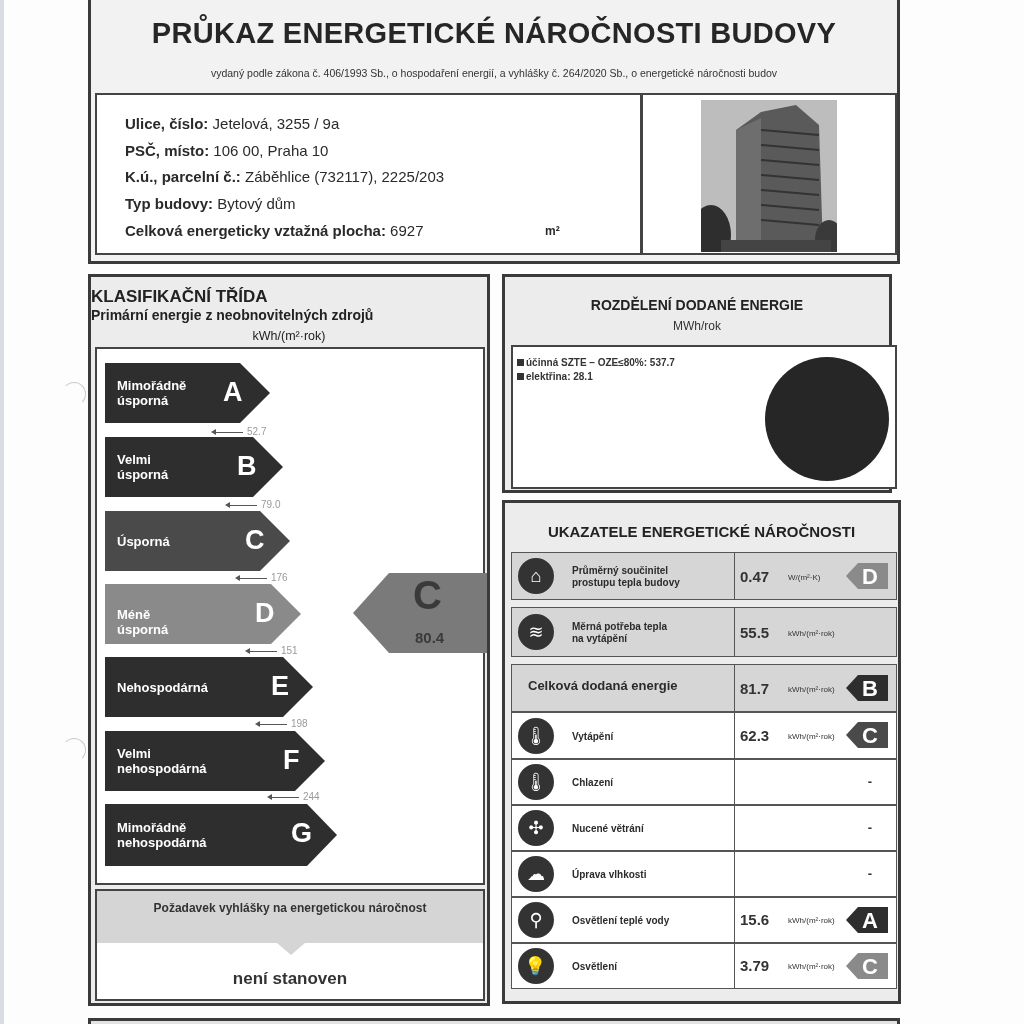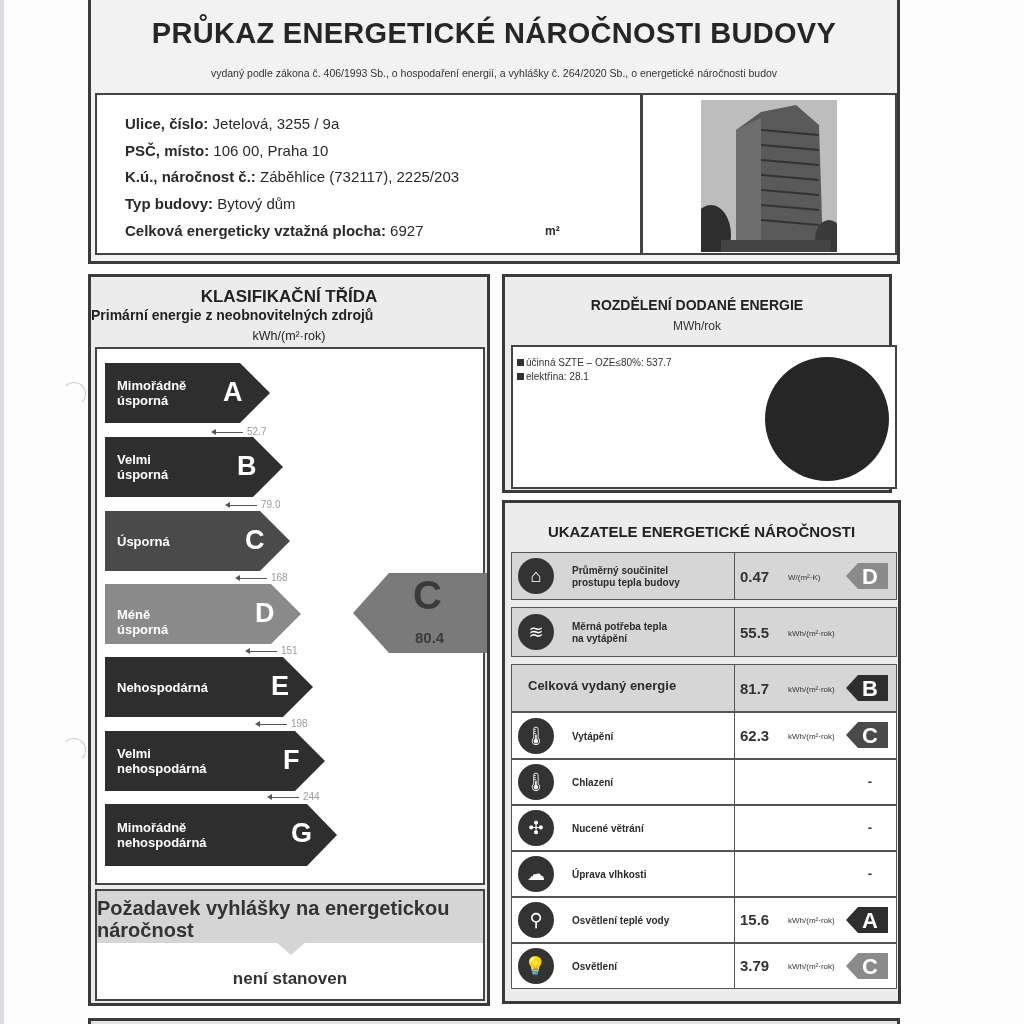--- a/index.html
+++ b/index.html
@@ -19,45 +19,45 @@
   #hdr .sub { position:absolute; left:0; right:0; top:68px; text-align:center; font-size:10.5px; color:#333; }
   #info { left:4px; top:94px; width:547px; height:162px; }
   .info-row { position:absolute; left:28px; font-size:15px; color:#2a2a2a; white-space:nowrap; }
   .info-row b { font-weight:bold; }
   .unit-m2 { position:absolute; left:448px; font-size:12px; font-weight:bold; }
   #photo-box { left:550px; top:94px; width:256px; height:162px; }
   #photo { position:absolute; left:58px; top:5px; width:136px; height:152px; background:linear-gradient(180deg,#c8c8c8 0%,#b3b3b3 60%,#8a8a8a 100%); overflow:hidden; }
 
   
   #cls { left:88px; top:274px; width:402px; height:732px; }
-  #cls .h1 { position:absolute; left:0; right:0; top:10px; text-align:center; font-weight:900; font-size:17px; color:#222; }
+  #cls .h1 { position:absolute; left:0; right:0; top:10px; font-weight:900; font-size:17px; color:#222; }
   #cls .h2 { position:absolute; left:0; right:0; top:30px; text-align:left; font-weight:900; font-size:14px; color:#222; }
   #cls .h3 { position:absolute; left:0; right:0; top:52px; text-align:center; font-size:12.5px; color:#222; }
   #scale { left:4px; top:70px; width:390px; height:538px; }
   .band { position:absolute; left:8px; height:60px; }
   .band svg { position:absolute; left:0; top:0; }
   .band .lbl { position:absolute; left:12px; color:#fff; font-weight:bold; font-size:13px; line-height:15px; }
   .band .letter { position:absolute; color:#fff; font-weight:900; font-size:27px; top:14px; }
   .thr { position:absolute; font-size:10px; color:#9a9a9a;text-align:center; }
   .thr .arr { display:inline-block; width:30px; height:1px; background:#555; vertical-align:middle; margin-right:4px; position:relative; }
   .thr .arr:before { content:""; position:absolute; left:-2px; top:-3px; border-right:5px solid #555; border-top:3px solid transparent; border-bottom:3px solid transparent; }
   #cur { position:absolute; left:256px; top:224px; width:134px; height:80px; }
   #cur .l { position:absolute; left:60px; top:0; font-weight:900; font-size:40px; color:#3a3a3a; }
   #cur .v { position:absolute; left:62px; top:56px; font-weight:bold; font-size:15px; color:#3a3a3a; }
   #req { left:4px; top:612px; width:390px; height:112px; background:#fff; }
-  #req .rh { position:absolute; left:0; top:0; right:0; height:52px; background:#d5d5d5; font-weight:bold; font-size:20px; line-height:22px; padding-top:6px; box-sizing:border-box; color:#333; }
+  #req .rh { position:absolute; left:0; top:0; right:0; height:52px; background:#d5d5d5; text-align:center; font-weight:bold; font-size:12px; line-height:22px; padding-top:6px; box-sizing:border-box; color:#333; }
   #req .tri { position:absolute; left:180px; top:52px; width:0; height:0; border-left:14px solid transparent; border-right:14px solid transparent; border-top:12px solid #d5d5d5; }
   #req .rv { position:absolute; left:0; right:0; top:78px; text-align:center; font-weight:bold; font-size:17px; color:#333; }
 
   
   #dist { left:502px; top:274px; width:390px; height:219px; }
   #dist .h1 { position:absolute; left:0; right:0; top:20px; text-align:center; font-weight:900; font-size:14px; color:#222; }
   #dist .h2 { position:absolute; left:0; right:0; top:42px; text-align:center; font-size:12px; color:#333; }
   #dist-inner { left:6px; top:68px; width:386px; height:144px; }
-  .leg { position:absolute; left:4px; font-size:10px; font-weight:normal; color:#333; white-space:nowrap; }
+  .leg { position:absolute; left:4px; font-size:10px; font-weight:bold; color:#333; white-space:nowrap; }
   .leg .sq { display:inline-block; width:7px; height:7px; background:#333; margin-right:2px; }
   #pie { position:absolute; left:252px; top:10px; width:124px; height:124px; border-radius:50%; background:#262626; }
 
   
   #ind { left:502px; top:500px; width:399px; height:504px; }
   #ind .h1 { position:absolute; left:0; right:0; top:20px; text-align:center; font-weight:900; font-size:15px; color:#222; }
   .irow { position:absolute; left:6px; width:386px; box-sizing:border-box; border:1px solid #555; }
   .irow.grey { background:#d6d6d6; }
   .irow.white { background:#fff; }
   .irow .div { position:absolute; left:222px; top:0; bottom:0; width:1px; background:#555; }
@@ -78,21 +78,21 @@
 <div class="leftedge"></div>
 <div class="hole" style="top:382px"></div>
 <div class="hole" style="top:738px"></div>
 
 <div class="frame" id="hdr" style="background:#f2f2f2">
   <div class="title">PRŮKAZ ENERGETICKÉ NÁROČNOSTI BUDOVY</div>
   <div class="sub">vydaný podle zákona č. 406/1993 Sb., o hospodaření energií, a vyhlášky č. 264/2020 Sb., o energetické náročnosti budov</div>
   <div class="inner" id="info">
     <div class="info-row" style="top:20px"><b>Ulice, číslo:</b> <span>Jetelová, 3255 / 9a</span></div>
     <div class="info-row" style="top:47px"><b>PSČ, místo:</b> <span>106 00, Praha 10</span></div>
-    <div class="info-row" style="top:73px"><b>K.ú., náročnost č.:</b> <span>Záběhlice (732117), 2225/203</span></div>
+    <div class="info-row" style="top:73px"><b>K.ú., parcelní č.:</b> <span>Záběhlice (732117), 2225/203</span></div>
     <div class="info-row" style="top:100px"><b>Typ budovy:</b> <span>Bytový dům</span></div>
     <div class="info-row" style="top:127px"><b>Celková energeticky vztažná plocha:</b> <span>6927</span></div>
     <div class="unit-m2" style="top:129px">m²</div>
   </div>
   <div class="inner" id="photo-box">
     <div id="photo">
       <svg width="136" height="152" viewBox="0 0 136 152">
         <rect x="0" y="0" width="136" height="152" fill="#bdbdbd"></rect>
         <polygon points="35,150 35,30 60,12 95,5 118,25 122,150" fill="#5a5a5a"></polygon>
         <polygon points="35,150 35,30 60,18 60,150" fill="#6e6e6e"></polygon>
@@ -137,21 +137,21 @@
     </div>
     <div class="thr" style="left:130px;top:150px"><span class="arr"></span><span>79.0</span></div>
 
     <div class="band" style="top:162px">
       <svg width="185" height="60">
           <polygon points="0,0 155,0 185,30 155,60 0,60" fill="#4a4a4a"></polygon>
         </svg>
       <div class="lbl" style="top:23px"><span>Úsporná</span></div>
       <div class="letter" style="left:140px">C</div>
     </div>
-    <div class="thr" style="left:140px;top:223px"><span class="arr"></span><span>168</span></div>
+    <div class="thr" style="left:140px;top:223px"><span class="arr"></span><span>176</span></div>
 
     <div class="band" style="top:235px">
       <svg width="196" height="60">
           <polygon points="0,0 166,0 196,30 166,60 0,60" fill="#8a8a8a"></polygon>
         </svg>
       <div class="lbl" style="top:23px"><span>Méně úsporná</span></div>
       <div class="letter" style="left:150px">D</div>
     </div>
     <div class="thr" style="left:150px;top:296px"><span class="arr"></span><span>151</span></div>
 
@@ -226,21 +226,21 @@
   <div class="irow grey" style="top:104px;height:50px">
     <div class="div"></div>
     <div class="ic" style="top:6px">≋</div>
     <div class="nm" style="top:13px"><span>Měrná potřeba tepla</span><br><span>na vytápění</span></div>
     <div class="val" style="top:16px">55.5</div>
     <div class="un" style="top:21px">kWh/(m²·rok)</div>
   </div>
 
   <div class="irow grey" style="top:161px;height:48px">
     <div class="div"></div>
-    <div class="nm" style="top:15px;left:16px;font-size:13px">Celková vydaný energie</div>
+    <div class="nm" style="top:15px;left:16px;font-size:13px">Celková dodaná energie</div>
     <div class="val" style="top:15px">81.7</div>
     <div class="un" style="top:20px">kWh/(m²·rok)</div>
     <div class="badge" style="top:10px">
         <svg width="42" height="26">
           <polygon points="0,13 12,0 42,0 42,26 12,26" fill="#2e2e2e"></polygon>
         </svg>
         <span>B</span>
       </div>
   </div>
 

